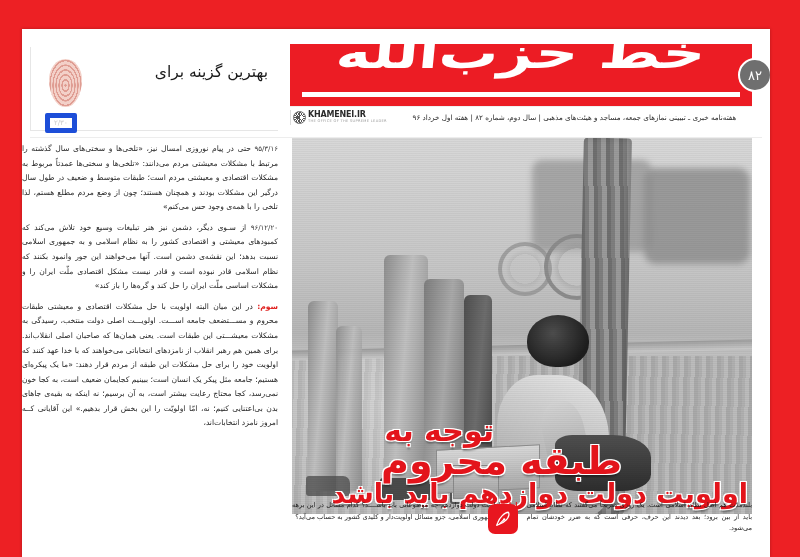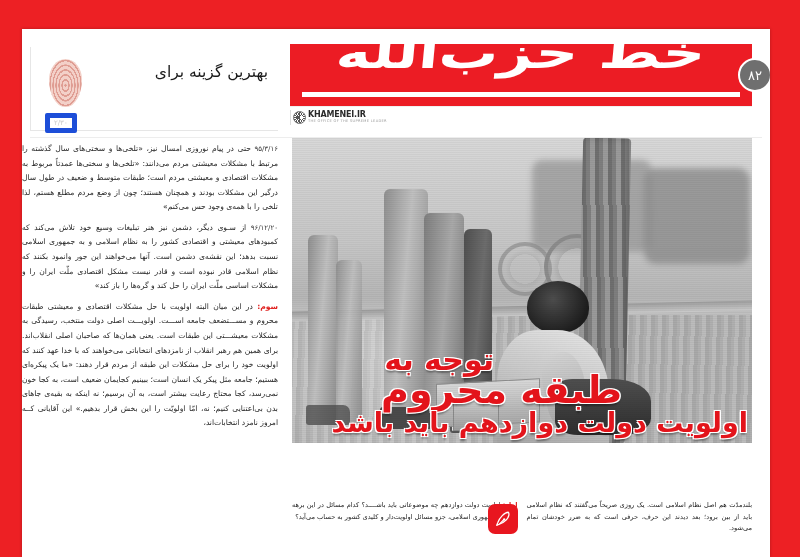--- a/index.html
+++ b/index.html
@@ -262,21 +262,21 @@
     left: 270px;
     top: 0;
     width: 478px;
     height: 419px;
   }
 
   .photo-frame {
     position: absolute;
     left: 0; top: 0;
     width: 460px;
-    height: 305px;
+    height: 376px;
     overflow: hidden;
     background: #cfcfcf;
   }
 
   
   .ph-sky {
     position: absolute; inset: 0;
     background: linear-gradient(#d8d8d8 0%, #c6c6c6 34%, #b6b6b6 52%, #cfcfcf 66%, #bdbdbd 100%);
     filter: grayscale(1);
   }
@@ -492,20 +492,21 @@
         <div class="issue-badge">۸۲</div>
 
         <div class="subtitle-row">
           <div class="brand-chip">
             <div class="brand-gear"></div>
             <div>
               <div class="brand-name">KHAMENEI.IR</div>
               <div class="brand-sub">THE OFFICE OF THE SUPREME LEADER</div>
             </div>
           </div>
+          <div class="subtitle-text">هفته‌نامه خبری ـ تبیینی نمازهای جمعه، مساجد و هیئت‌های مذهبی | سال دوم، شماره ۸۲ | هفته اول خرداد ۹۶</div>
         </div>
       </div>
     </div>
 
     <div class="hair"></div>
 
     <div class="body-area">
 
       <div class="left-col">
         <p class="art-p">

